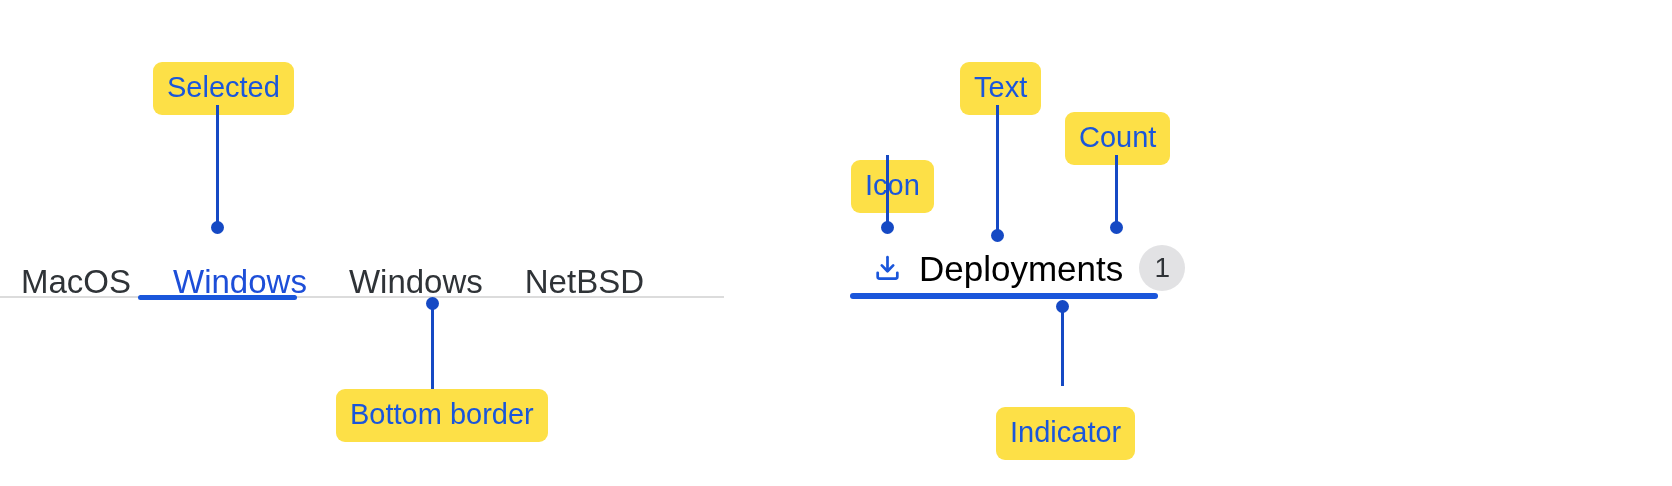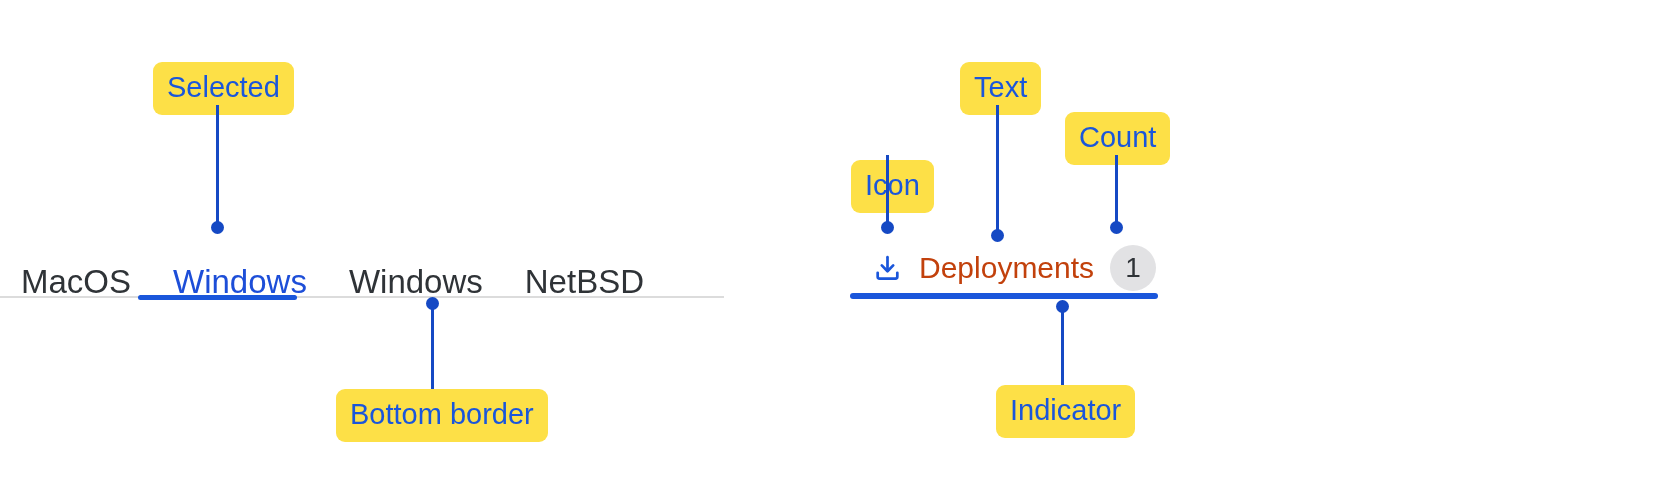--- a/index.html
+++ b/index.html
@@ -111,23 +111,23 @@
     gap: 16px;
     padding-left: 22px;
   }
   .deploy-icon {
     width: 31px;
     height: 31px;
     display: block;
     flex: 0 0 auto;
   }
   .deploy-text {
-    font-size: 30px;
+    font-size: 35px;
     line-height: 1;
-    color: #c2410c;
+    color: #000000;
     white-space: nowrap;
   }
   .deploy-count {
     min-width: 46px;
     height: 46px;
     border-radius: 23px;
     background: #e2e2e4;
     color: #2f3337;
     font-size: 28px;
     display: flex;
@@ -200,15 +200,15 @@
         </svg>
       </span>
       <span class="deploy-text">Deployments</span>
       <span class="deploy-count">1</span>
     </div>
     <div class="tab-indicator-right"></div>
   </div>
 
   <div class="dot" style="left:1056px; top:300px;"></div>
   <div class="leader" style="left:1061px; top:306px; height:80px;"></div>
-  <div class="callout" style="left:996px; top:385px;">Indicator</div>
+  <div class="callout" style="left:996px; top:407px;">Indicator</div>
 
 </div>
 
 </body></html>

